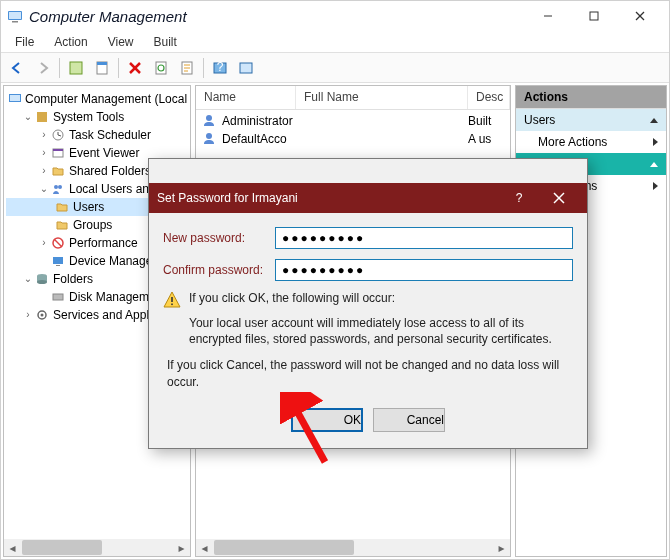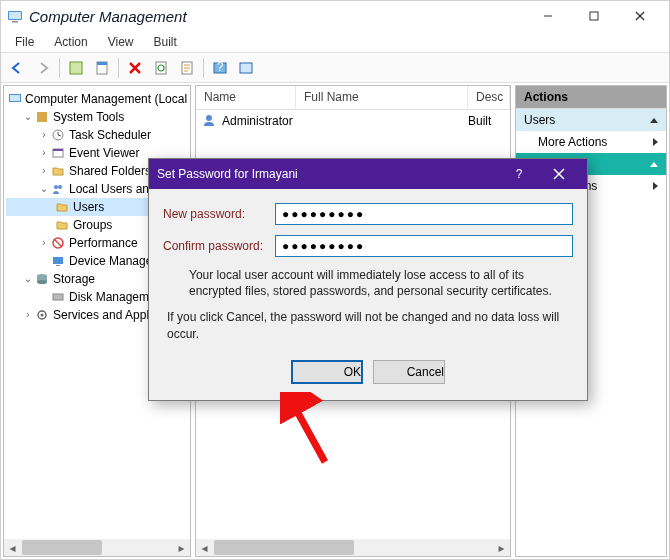--- a/index.html
+++ b/index.html
@@ -50,21 +50,21 @@
 .triu { width:0;height:0;border-left:4px solid transparent;border-right:4px solid transparent;border-bottom:5px solid #333; }
 
 
 .hscroll { position:absolute; bottom:0; left:0; right:0; height:17px; background:#f0f0f0; display:flex; align-items:center; }
 .hscroll .arrow { width:17px; height:17px; display:flex; align-items:center; justify-content:center; color:#666; }
 .hscroll .thumb { height:15px; background:#c6c6c6; border-radius:2px; margin:0 1px; }
 
 
 .overlay { position:absolute; inset:0; pointer-events:none; }
 .dialog { position:absolute; left:148px; top:158px; width:440px; background:#f0f0f0; border:1px solid #7a7a7a; box-shadow: 4px 4px 14px rgba(0,0,0,.3); pointer-events:auto; }
-.dlg-title { height:30px; background:#4c1d95; color:#fff; display:flex; align-items:center; padding:0 8px; }
+.dlg-title { height:30px; background:#7f1d1d; color:#fff; display:flex; align-items:center; padding:0 8px;margin-top:24px; }
 .dlg-title-text { flex:1; font-size:12px; }
 .dlg-btn { width:40px; height:30px; display:flex; align-items:center; justify-content:center; color:#fff; }
 .dlg-body { padding: 14px 14px 10px; }
 .form-row { display:flex; align-items:center; margin-bottom:10px; }
 .form-row label { width:112px; color:#7f1d1d; }
 .form-row input { flex:1; height:22px; border:1px solid #1a7db5; padding:0 6px; font-family:inherit; letter-spacing:2px; }
 .warn-row { display:flex; gap:8px; margin:8px 0 6px; }
 .warn-text { color:#222; }
 .info-text { color:#222; margin-left:26px; margin-bottom:10px; line-height:1.35; }
 .btn-row { display:flex; justify-content:center; gap:10px; margin-top:8px; padding-bottom:6px; }
@@ -274,21 +274,21 @@
           </div>
         <div class="tree-row ind1">
             <span class="tw">⌄</span>
             <span class="ic">
               <svg width="14" height="14">
                 <ellipse cx="7" cy="4" rx="5" ry="2" fill="#8aa"></ellipse>
                 <rect x="2" y="4" width="10" height="6" fill="#8aa"></rect>
                 <ellipse cx="7" cy="10" rx="5" ry="2" fill="#6a8a8a"></ellipse>
               </svg>
             </span>
-            <span>Storage</span>
+            <span>Folders</span>
           </div>
         <div class="tree-row ind2">
             <span class="tw"></span>
             <span class="ic">
               <svg width="14" height="14">
                 <rect x="2" y="4" width="10" height="6" fill="#bbb" stroke="#888"></rect>
               </svg>
             </span>
             <span>Disk Management</span>
           </div>
@@ -321,20 +321,31 @@
         <div class="list-row">
           <span class="ic">
               <svg width="14" height="14">
                 <circle cx="7" cy="5" r="3" fill="#5a8ad6"></circle>
                 <path d="M2 13c0-3 2-4 5-4s5 1 5 4" fill="#5a8ad6"></path>
               </svg>
             </span>
           <span class="lr-name">Administrator</span>
           <span class="lr-full"></span>
           <span class="lr-desc">Built</span>
+        </div>
+        <div class="list-row">
+          <span class="ic">
+              <svg width="14" height="14">
+                <circle cx="7" cy="5" r="3" fill="#5a8ad6"></circle>
+                <path d="M2 13c0-3 2-4 5-4s5 1 5 4" fill="#5a8ad6"></path>
+              </svg>
+            </span>
+          <span class="lr-name">DefaultAcco</span>
+          <span class="lr-full"></span>
+          <span class="lr-desc">A us</span>
         </div>
         <div class="hscroll">
           <div class="arrow">◂</div>
           <div class="thumb" style="width:140px"></div>
           <div style="flex:1"></div>
           <div class="arrow">▸</div>
         </div>
       </div>
     </div>
 
@@ -375,20 +386,30 @@
     </div>
     <div class="dlg-body">
       <div class="form-row">
         <label>New password:</label>
         <input type="text" value="●●●●●●●●●" style="">
       </div>
       <div class="form-row">
         <label>Confirm password:</label>
         <input type="text" value="●●●●●●●●●" style="">
       </div>
+      <div class="warn-row">
+        <span>
+            <svg width="18" height="18" viewBox="0 0 18 18">
+              <path d="M9 1 L17 16 H1 Z" fill="#ffd24a" stroke="#b88a10"></path>
+              <rect x="8.2" y="6" width="1.6" height="5" fill="#333"></rect>
+              <rect x="8.2" y="12.5" width="1.6" height="1.6" fill="#333"></rect>
+            </svg>
+          </span>
+        <span class="warn-text">If you click OK, the following will occur:</span>
+      </div>
       <div class="info-text">Your local user account will immediately lose access to all of its encrypted files, stored passwords, and personal security certificates.</div>
       <div class="info-text" style="margin-left:4px">If you click Cancel, the password will not be changed and no data loss will occur.</div>
       <div class="btn-row">
         <div class="btn primary">
             <span>OK</span>
           </div>
         <div class="btn">
             <span>Cancel</span>
           </div>
       </div>

